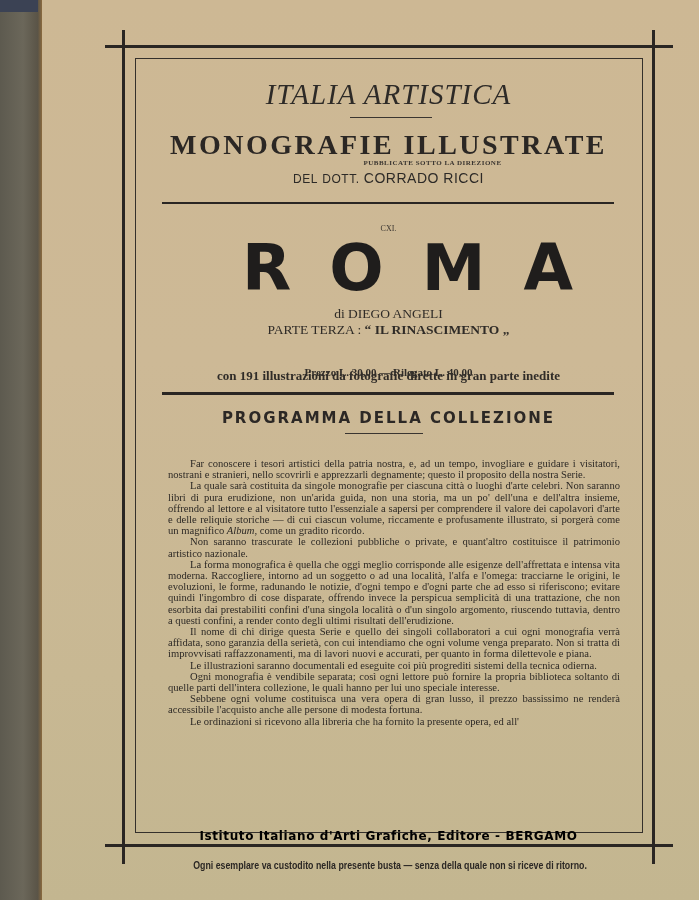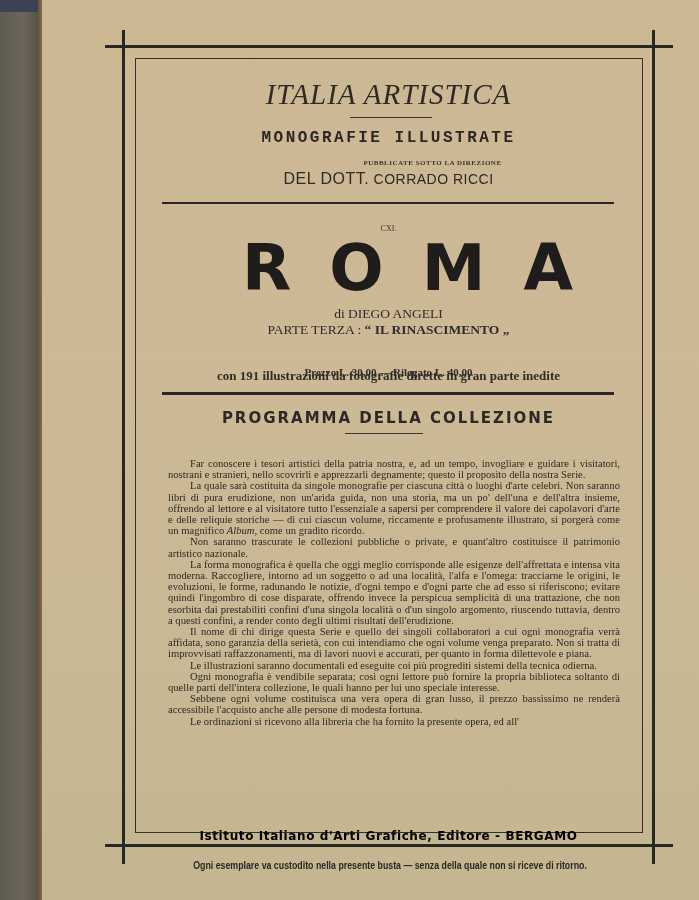--- a/index.html
+++ b/index.html
@@ -23,32 +23,32 @@
     }
     .rule { position: absolute; background: #2a2623; }
     .thin { position: absolute; border: 1.5px solid #34302b; box-sizing: border-box; }
     .center { position: absolute; left: 135px; width: 507px; text-align: center; }
     .title {
       top: 78px; font-family: "Liberation Serif", serif; font-size: 29px;
       letter-spacing: 1px; color: #2d2a27; font-style: italic;
     }
     .title-underline { position: absolute; left: 350px; top: 117px; width: 82px; height: 1px; background: #3a3530; }
     .subtitle {
-      top: 129px; font-family: Liberation Mono, monospace; font-weight: bold;
-      font-size: 16px; letter-spacing: 2.5px; color: #2b2724;
+      top: 129px; font-family: Liberation Serif, serif; font-weight: bold;
+      font-size: 28px; letter-spacing: 2.5px; color: #2b2724;
     }
     .direction {
       top: 159px; font-family: "Liberation Serif", serif; font-size: 7px;
       letter-spacing: 0.5px; font-weight: bold; color: #3a3530; padding-left: 44px;
     }
     .director {
       top: 170px; font-family: "Liberation Sans", sans-serif; font-size: 14px;
       letter-spacing: 0.5px; color: #2d2a27;
     }
-    .director .small { font-size: 16px; }
+    .director .small { font-size: 12px; }
     .vol-num { top: 224px; font-family: "Liberation Serif", serif; font-size: 8px; color: #3a3530; }
     .big-title {
       top: 221px; font-family: "DejaVu Sans", sans-serif; font-weight: bold;
       font-size: 64px; letter-spacing: 38px; color: #1f1d1c; padding-left: 38px;
       line-height: 80px;
     }
     .author { top: 306px; font-family: "Liberation Serif", serif; font-size: 13.5px; color: #2f2b27; }
     .part { top: 322px; font-family: "Liberation Serif", serif; font-size: 13.5px; color: #2f2b27; }
     .part b { font-weight: bold; }
     .illus { top: 368px; font-family: Liberation Serif, serif; font-weight: bold; font-size: 13px; color: #302c28; }

